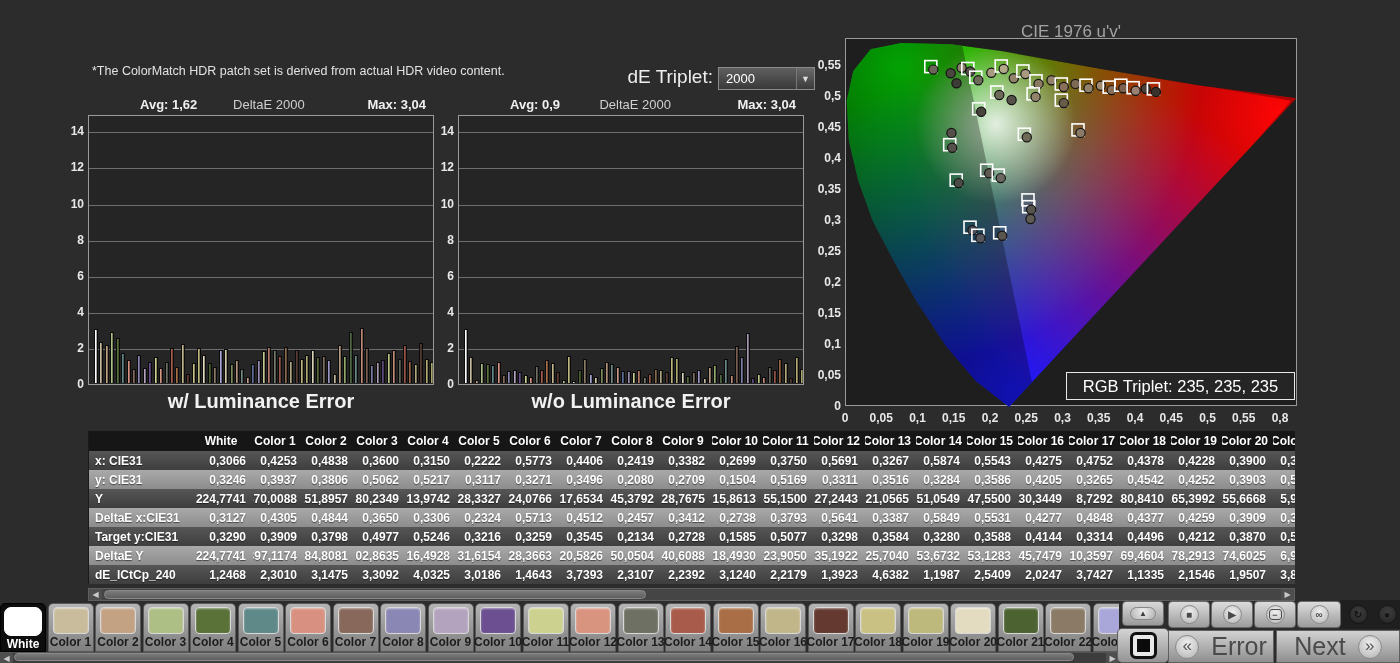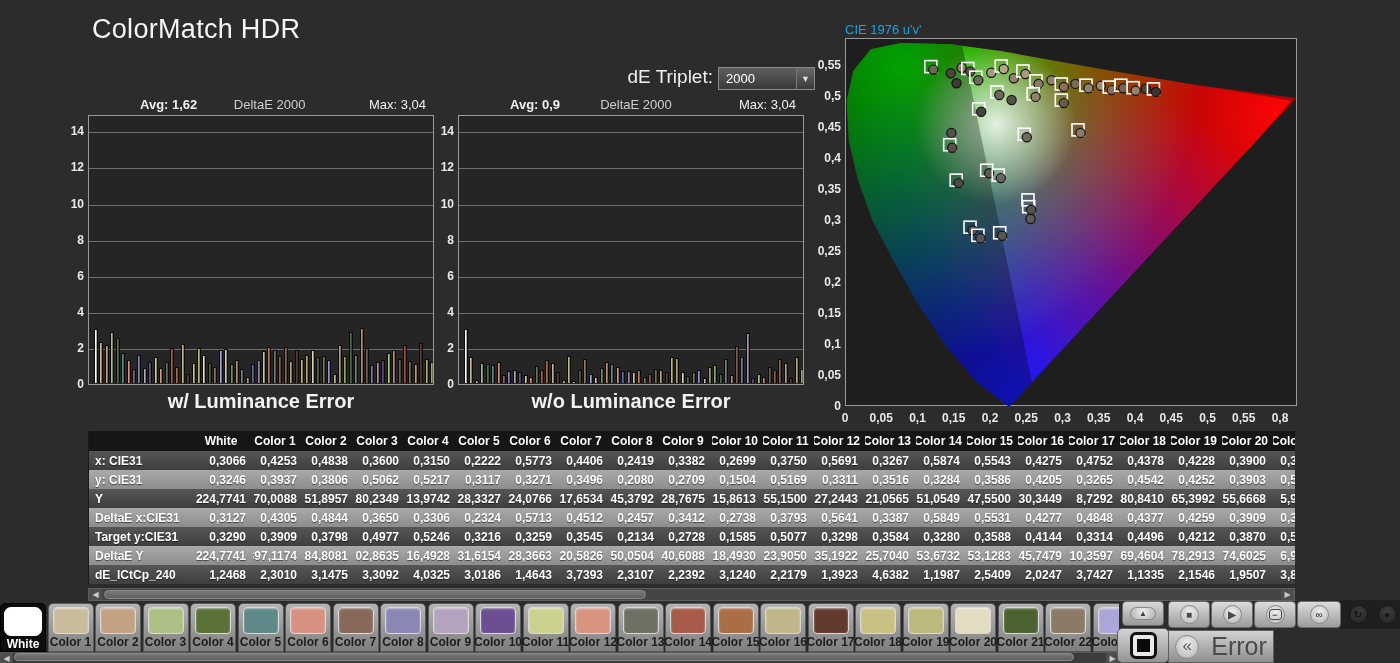--- a/index.html
+++ b/index.html
@@ -18,29 +18,29 @@
   .de-select { left:718px; top:67px; width:97px; height:23px; border:1px solid #8a8a8a;
     background:linear-gradient(#5f5f5f,#393939); display:flex; align-items:center; cursor:pointer; }
   .de-select .val { flex:1; font-size:13px; padding-left:7px; color:#fff; }
   .de-select .arrow { width:18px; height:100%; display:flex; align-items:center; justify-content:center;
     font-size:9px; color:#ddd; border-left:1px solid #777; background:linear-gradient(#6a6a6a,#3a3a3a); }
 
   
   .chart-head { top:97px; height:16px; display:flex; font-size:13px; }
   .chart-head .avg { font-weight:bold; margin-left:52px; }
   .chart-head .mid { flex:1; text-align:center; color:#cfcfcf; }
-  .chart-head .max { font-weight:normal; margin-right:8px;padding-left:27px; }
+  .chart-head .max { font-weight:bold; margin-right:8px;padding-left:27px; }
   .plot { top:115px; width:346px; height:270px; border:1px solid #9a9a9a; background:#252525; overflow:hidden; }
   .gridline { position:absolute; left:0; width:100%; height:1px; background:#6e6e6e; }
   .bar { position:absolute; bottom:1px; width:4px; border:1px solid #0a0a0a; border-bottom:none; }
   .ytick { position:absolute; width:26px; text-align:right; font-size:12px; font-weight:bold; color:#e8e8e8; }
   .chart-title { top:390px; width:346px; text-align:center; font-size:20px; font-weight:bold; color:#f2f2f2; }
 
   
-  .cie-title { left:845px; top:22px; width:452px; font-size:13px; color:#0ea5e9; }
+  .cie-title { left:845px; top:22px; width:452px; text-align:center; font-size:17px; color:#a3a3a3; }
   .cie-plot { left:845px; top:38px; width:452px; height:368px; border:1px solid #9a9a9a; background:#1e1e1e; }
   .cie-ytick { position:absolute; width:36px; text-align:right; font-size:12px; font-weight:bold; color:#e8e8e8; }
   .cie-xtick { position:absolute; width:40px; text-align:center; font-size:12px; font-weight:bold; color:#e8e8e8; top:411px; }
   .rgb-box { left:1066px; top:372px; width:229px; height:28px; border:1px solid #e8e8e8; background:rgba(38,38,38,0.92);
     display:flex; align-items:center; justify-content:center; font-size:16.5px; color:#fff; }
 
   
   .tbl { left:88px; top:431px; width:1207px; height:153px; overflow:hidden; display:flex; flex-direction:column;
     font-size:12px; border-left:1px solid #1a1a1a; }
   .tbl-row { display:flex; height:19px; flex:none; }
@@ -106,21 +106,21 @@
     font-size:25px; color:#4a4a4a; }
   .nav-btn .chev { width:24px; height:24px; border-radius:50%; background:radial-gradient(circle at 50% 35%,#efefef,#b2b2b2);
     border:1px solid #8a8a8a; display:flex; align-items:center; justify-content:center;
     font-size:17px; color:#555; padding-bottom:2px; }
 </style>
 </head>
 <body>
 
 <div id="app">
 
-  <div class="abs page-title">ColorMatch HDR</div>
+  <div class="abs page-note">*The ColorMatch HDR patch set is derived from actual HDR video content.</div>
 
   <div class="abs de-label">dE Triplet:</div>
   <div class="abs de-select">
     <span class="val">2000</span>
     <span class="arrow">▼</span>
   </div>
 
   <div id="chart0" class="abs" style="left:88px; top:0; width:346px;">
       <div class="abs chart-head" style="left:0;width:346px;">
      <span class="avg">Avg: 1,62</span>
@@ -417,20 +417,21 @@
       <div class="abs cie-xtick" style="left:970.0px">0,2</div>
       <div class="abs cie-xtick" style="left:1006.3px">0,25</div>
       <div class="abs cie-xtick" style="left:1042.5px">0,3</div>
       <div class="abs cie-xtick" style="left:1078.8px">0,35</div>
       <div class="abs cie-xtick" style="left:1115.0px">0,4</div>
       <div class="abs cie-xtick" style="left:1151.3px">0,45</div>
       <div class="abs cie-xtick" style="left:1187.5px">0,5</div>
       <div class="abs cie-xtick" style="left:1223.8px">0,55</div>
       <div class="abs cie-xtick" style="left:1260.0px">0,8</div>
     </div>
+  <div class="abs rgb-box">RGB Triplet: 235, 235, 235</div>
 
   <div id="tbl" class="abs tbl">
       <div class="tbl-row hdr">
         <div class="cell rowlab"></div>
         <div class="cell white-col" style="justify-content:center">White</div>
         <div class="cell val" style="justify-content:center">Color 1</div>
         <div class="cell val" style="justify-content:center">Color 2</div>
         <div class="cell val" style="justify-content:center">Color 3</div>
         <div class="cell val" style="justify-content:center">Color 4</div>
         <div class="cell val" style="justify-content:center">Color 5</div>
@@ -771,14 +772,18 @@
           </div>
       <div class="abs round-btn dim" style="left:1374px; width:26px;">
             <span class="disc">●</span>
           </div>
     </div>
 
   <div class="abs nav-btn" style="left:1168px; width:106px;">
     <span class="chev">«</span>
     <span>Error</span>
   </div>
+  <div class="abs nav-btn" style="left:1276px; width:124px;">
+    <span>Next</span>
+    <span class="chev">»</span>
+  </div>
 
 </div>
 
 </body></html>

